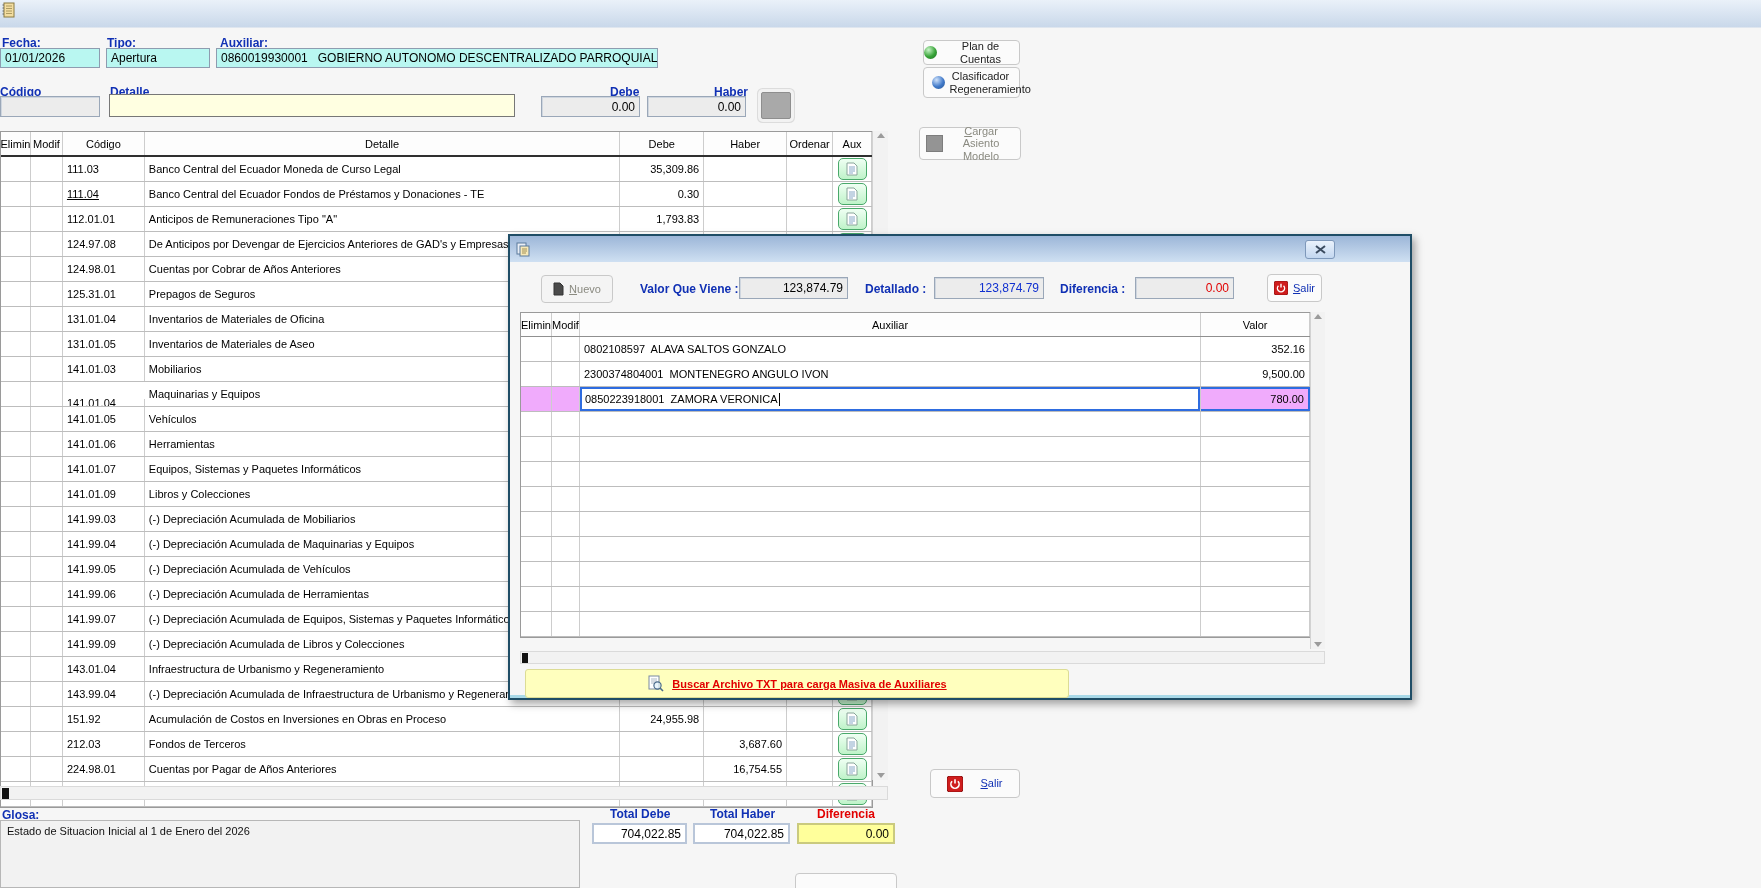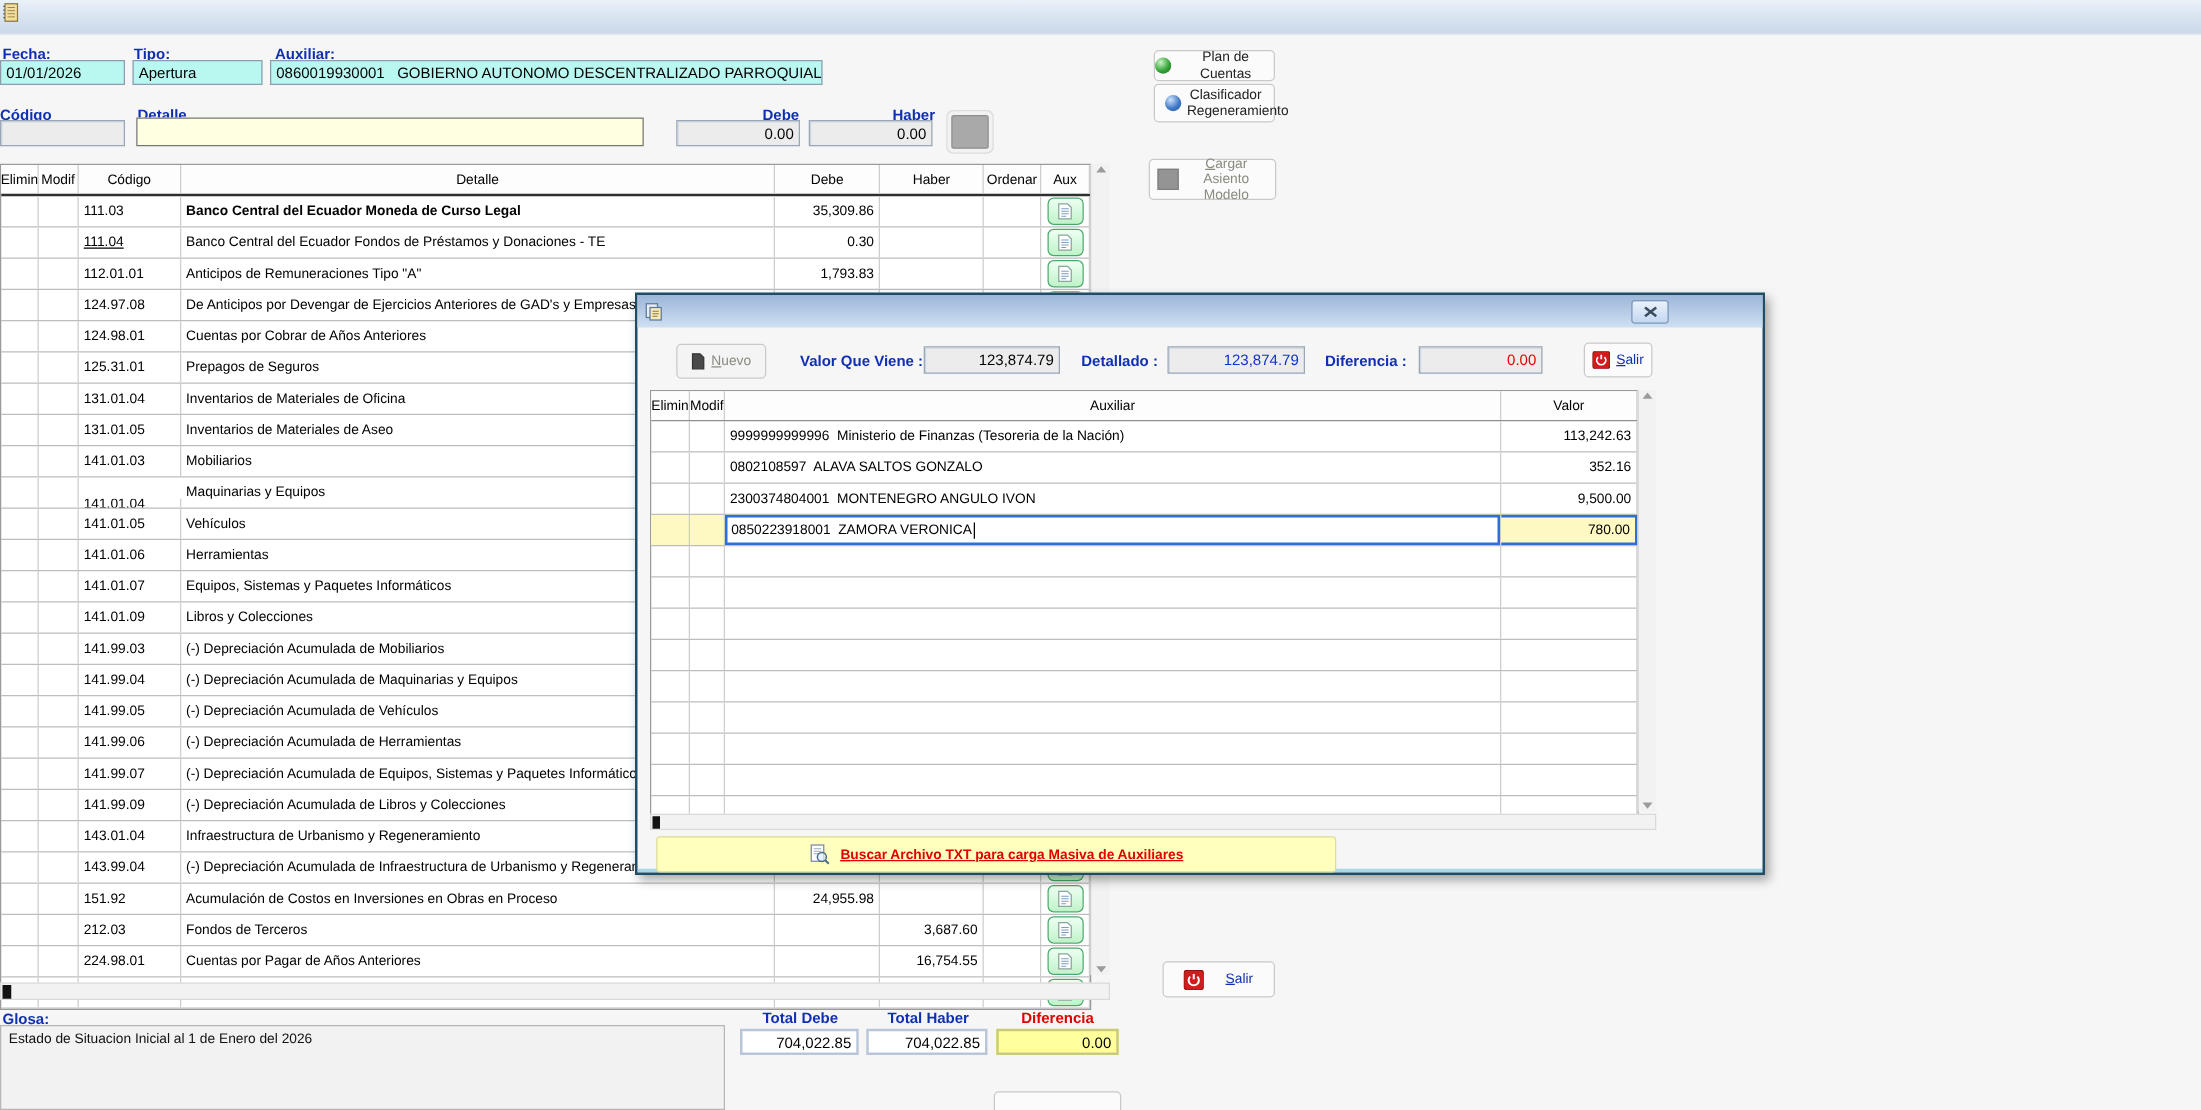--- a/index.html
+++ b/index.html
@@ -64,21 +64,21 @@
   .modal{left:508px;top:234px;width:904px;height:466px;background:#f6f6f6;
     border:2px solid #1f4d66;box-shadow:3px 4px 8px rgba(0,0,0,.35),inset 0 -3px 0 #a9d9e8;z-index:50}
   .mtitle{left:0;top:0;width:100%;height:26px;
     background:linear-gradient(#9cb6d8,#cfe0f2);display:flex;align-items:center;padding:0 6px}
   .closebtn{left:795px;top:4px;width:30px;height:19px;border:1px solid #7e98ba;border-radius:3px;
     background:linear-gradient(#eaf2fc,#c3d7f0);display:flex;align-items:center;justify-content:center}
   .mtbl-h .c{font-size:11px}
   .editbox{flex:1;height:20px;border:2px solid #2e6ce0;background:#fff;display:flex;
     align-items:center;padding:0 3px;font-size:11px;white-space:pre;overflow:hidden}
   .caret{display:inline-block;width:1px;height:13px;background:#000;margin-left:1px}
-  .greencell{background:#fef9c3}
+  .greencell{background:#f0abfc}
   .yellowbar{background:#ffffbe;border:1px solid #dcdc95;border-radius:3px;display:flex;
     align-items:center;justify-content:center;gap:8px}
   .redlink{color:#e10000;font-size:11px;font-weight:bold;text-decoration:underline}
   u{text-decoration:underline}
 </style>
 </head>
 <body>
 
 <div class="screen">
 
@@ -135,21 +135,21 @@
         <div class="c" style="width: 84px;">Debe</div>
         <div class="c" style="width: 83px;">Haber</div>
         <div class="c" style="width: 46px;">Ordenar</div>
         <div class="c" style="width: 39px;">Aux</div>
       </div>
     <div>
         <div class="trow">
           <div class="c" style="width: 30px;"></div>
           <div class="c" style="width: 32px;"></div>
           <div class="c" style="width: 82px;">111.03</div>
-          <div class="c" style="width: 476px; font-weight: bold;">Banco Central del Ecuador Moneda de Curso Legal</div>
+          <div class="c" style="width: 476px;">Banco Central del Ecuador Moneda de Curso Legal</div>
           <div class="c r" style="width: 84px;">35,309.86</div>
           <div class="c r" style="width: 83px;"></div>
           <div class="c" style="width: 46px;"></div>
           <div class="c ctr" style="width: 39px;"><div class="auxbtn"><svg width="12" height="14" viewBox="0 0 12 14">
                 <path d="M1 1h7l3 3v9H1z" fill="#fff" stroke="#8aa59a"></path>
                 <path d="M3 5h6M3 7h6M3 9h6M3 11h4" stroke="#7a9ec1" stroke-width="0.9"></path>
               </svg></div></div>
         </div>
         <div class="trow">
           <div class="c" style="width: 30px;"></div>
@@ -547,26 +547,20 @@
     </div>
 
     <div class="abs tbl" style="left:10px;top:76px;width:791px">
       <div class="thead mtbl-h" style="border-bottom:1px solid #8f8f8f">
           <div class="c" style="width: 31px;">Elimin</div>
           <div class="c" style="width: 28px;">Modif</div>
           <div class="c" style="width: 622px;">Auxiliar</div>
           <div class="c" style="width: 109px;">Valor</div>
         </div>
       <div>
-          <div class="trow">
-            <div class="c" style="width: 31px;"></div>
-            <div class="c" style="width: 28px;"></div>
-            <div class="c" style="width: 622px;">9999999999996  Ministerio de Finanzas (Tesoreria de la Nación)</div>
-            <div class="c r" style="width: 109px;">113,242.63</div>
-          </div>
           <div class="trow">
             <div class="c" style="width: 31px;"></div>
             <div class="c" style="width: 28px;"></div>
             <div class="c" style="width: 622px;">0802108597  ALAVA SALTOS GONZALO</div>
             <div class="c r" style="width: 109px;">352.16</div>
           </div>
           <div class="trow">
             <div class="c" style="width: 31px;"></div>
             <div class="c" style="width: 28px;"></div>
             <div class="c" style="width: 622px;">2300374804001  MONTENEGRO ANGULO IVON</div>

